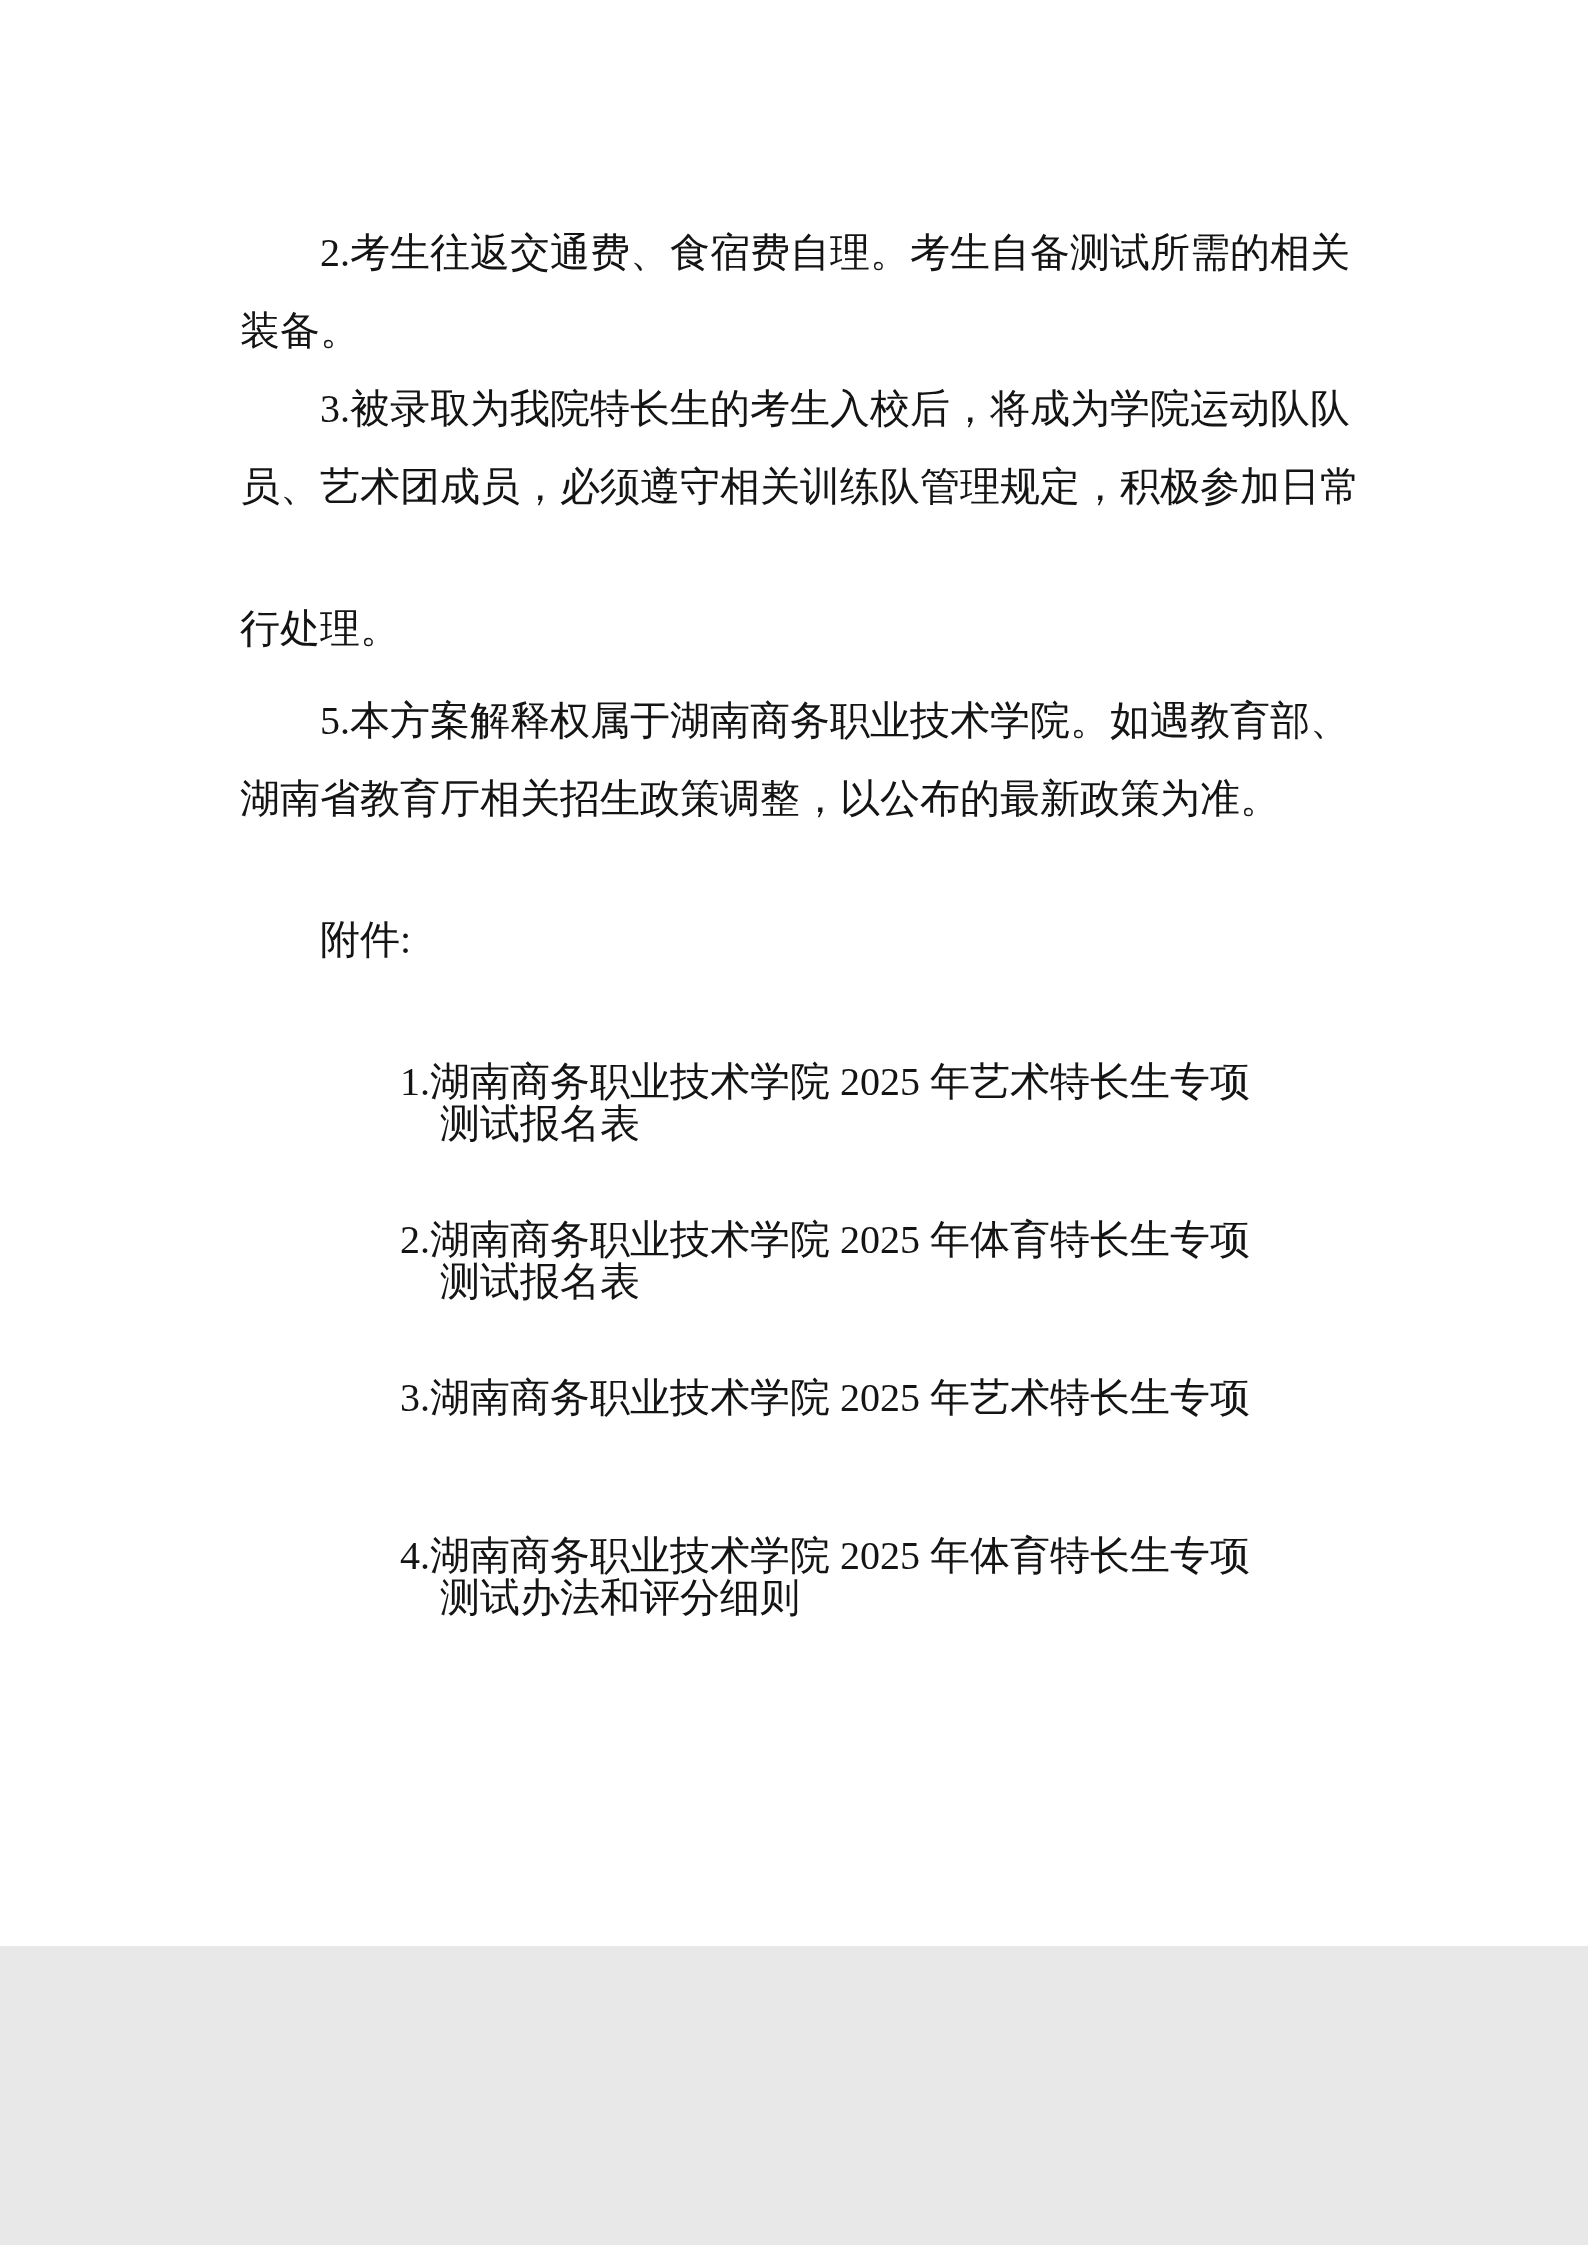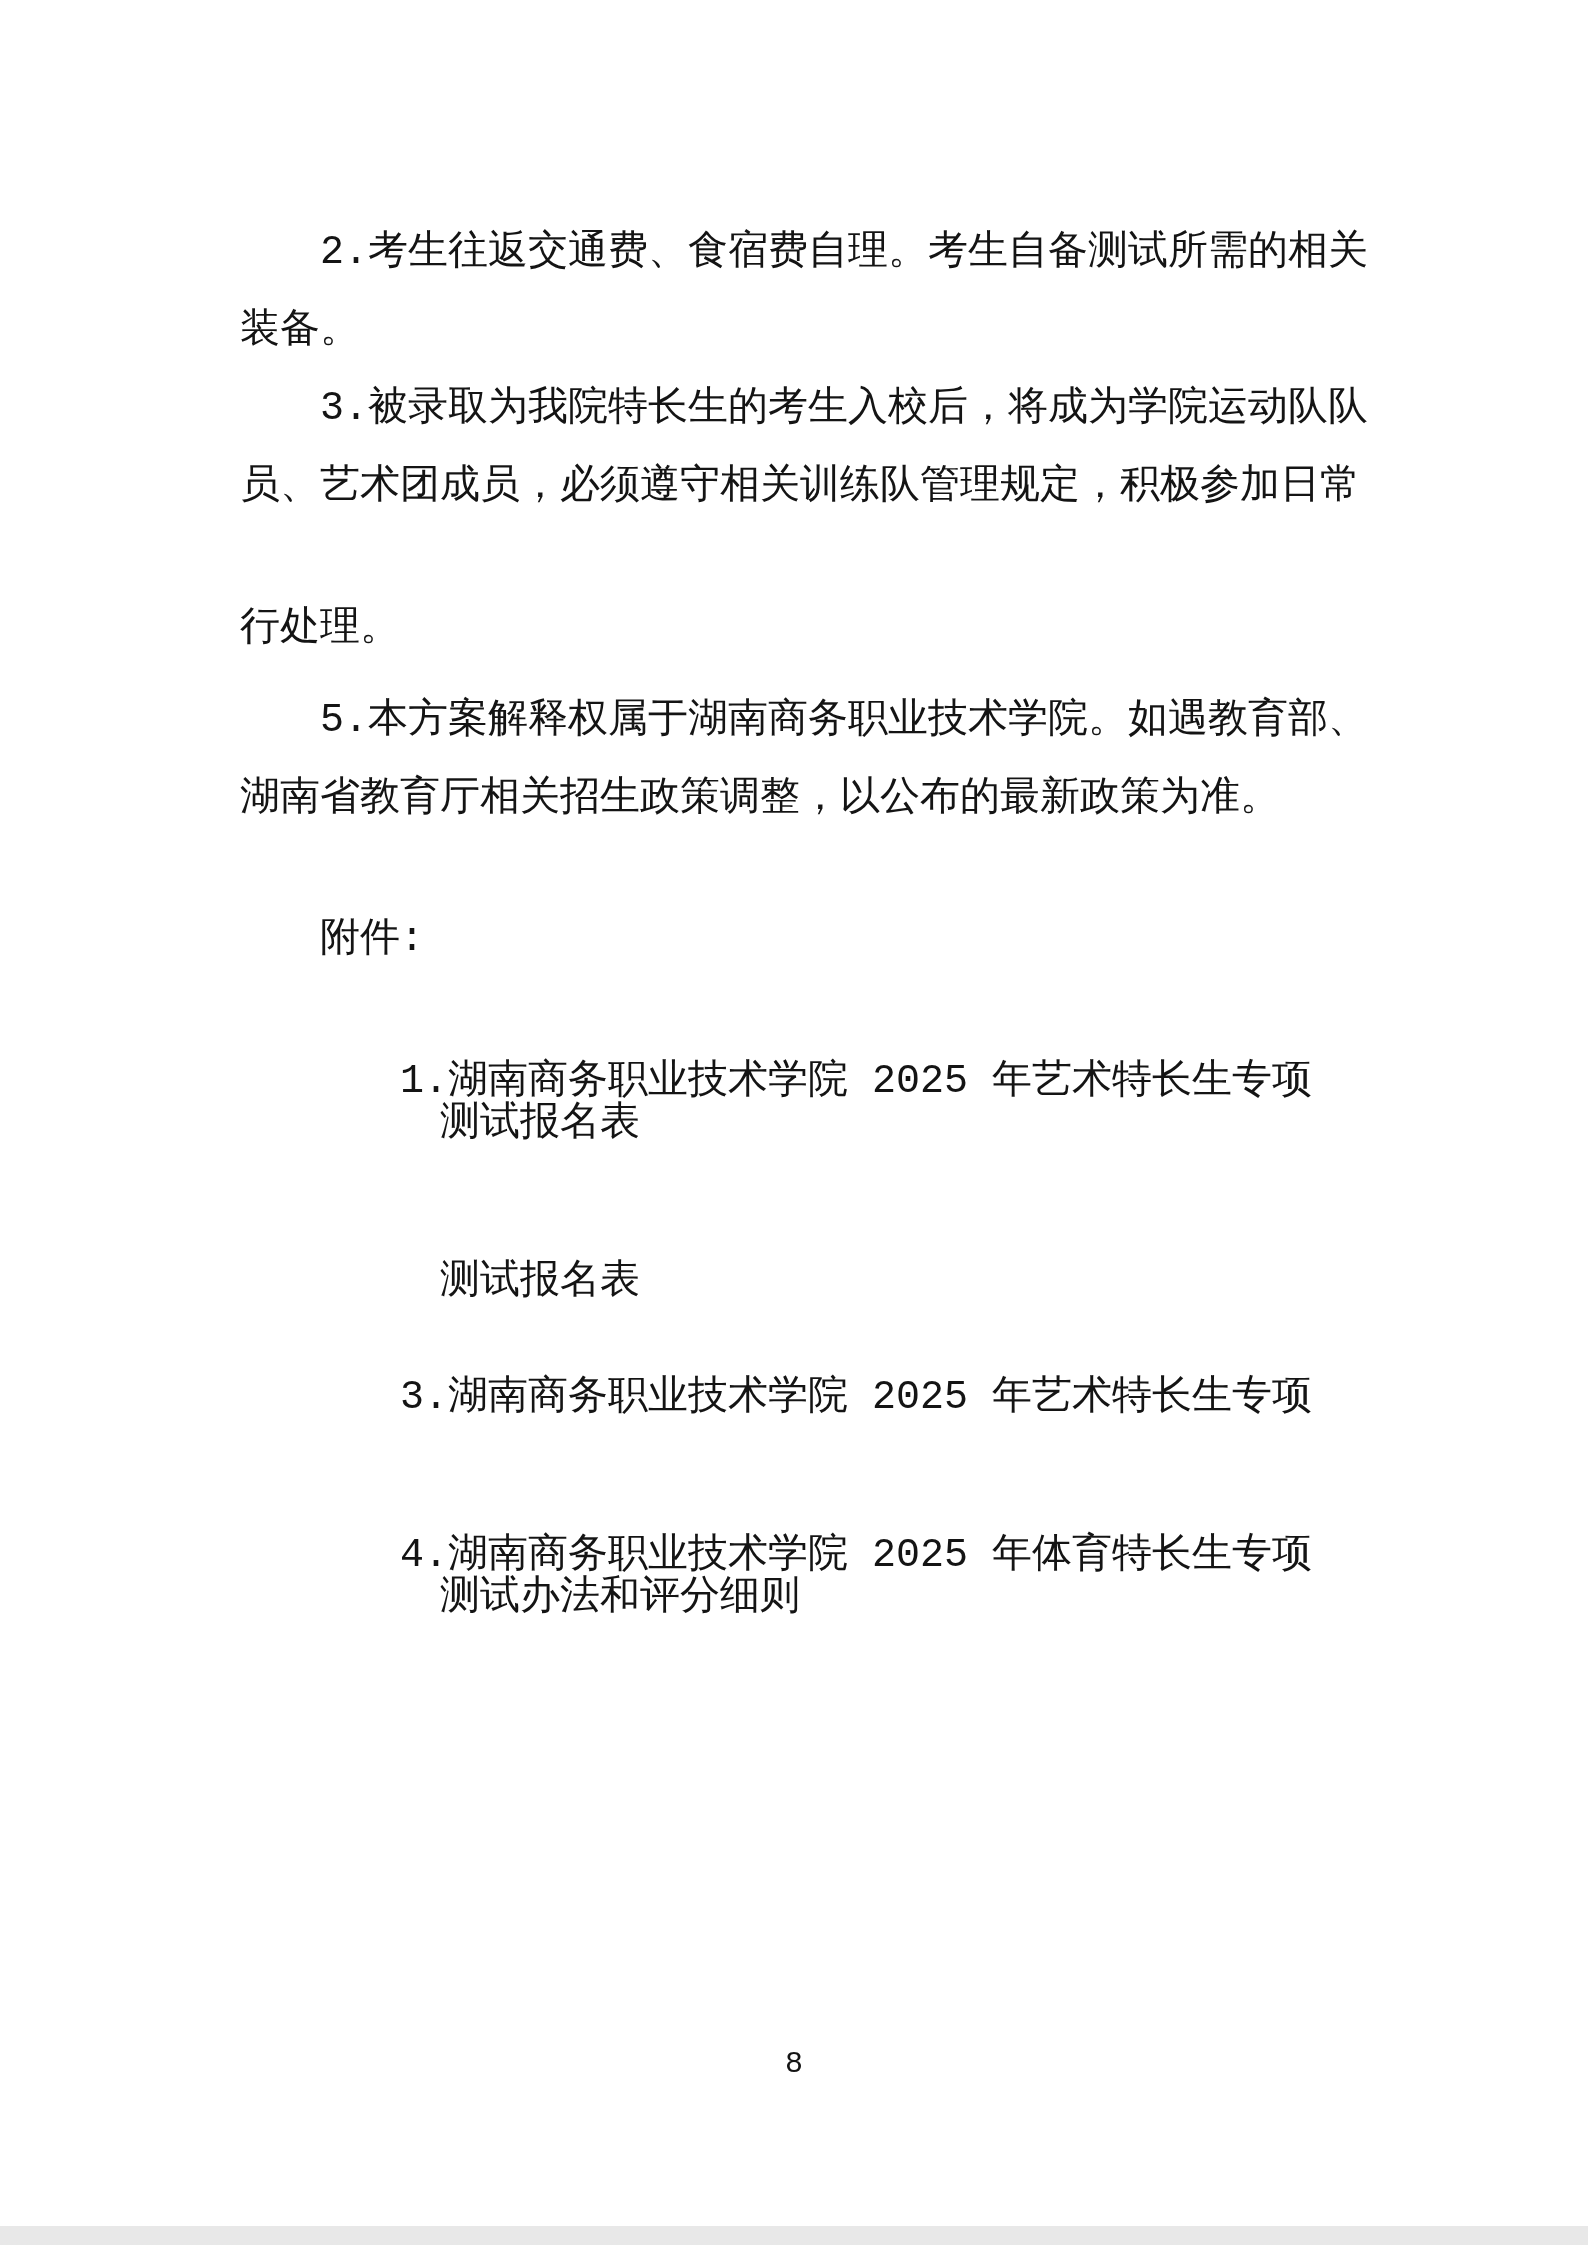--- a/index.html
+++ b/index.html
@@ -4,24 +4,24 @@
 <style>
   :root {
     --page-bg: #ffffff;
     --text-color: #141414;
   }
   * { margin: 0; padding: 0; box-sizing: border-box; }
   html, body { background: #e8e8e8; }
   .page {
     position: relative;
     width: 1588px;
-    height: 2226px;
+    height: 1946px;
     background: var(--page-bg, #ffffff);
     color: var(--text-color, #141414);
-    font-family: Liberation Mono, monospace;
+    font-family: Liberation Serif, serif;
     overflow: hidden;
   }
   .ln {
     position: absolute;
     font-size: 40px;
     line-height: 50px;
     letter-spacing: 0px;
     white-space: pre;
     font-weight: 400;
   }
@@ -52,20 +52,21 @@
   <p class="ln indent-0" style="top:604px">行处理。</p>
 
   <p class="ln indent-2" style="top:696px">5.本方案解释权属于湖南商务职业技术学院。如遇教育部、</p>
   <p class="ln indent-0" style="top:774px">湖南省教育厅相关招生政策调整，以公布的最新政策为准。</p>
 
   <p class="ln indent-2" style="top:915px">附件:</p>
 
   <p class="ln indent-4" style="top:1020px">1.湖南商务职业技术学院 2025 年艺术特长生专项</p>
   <p class="ln indent-5" style="top:1099px">测试报名表</p>
 
+  <p class="ln indent-4" style="top:1178px">2.湖南商务职业技术学院 2025 年体育特长生专项</p>
   <p class="ln indent-5" style="top:1257px">测试报名表</p>
 
   <p class="ln indent-4" style="top:1336px">3.湖南商务职业技术学院 2025 年艺术特长生专项</p>
 
   <p class="ln indent-4" style="top:1494px">4.湖南商务职业技术学院 2025 年体育特长生专项</p>
   <p class="ln indent-5" style="top:1573px">测试办法和评分细则</p>
 
   <div class="page-number">8</div>
 
 </div>

